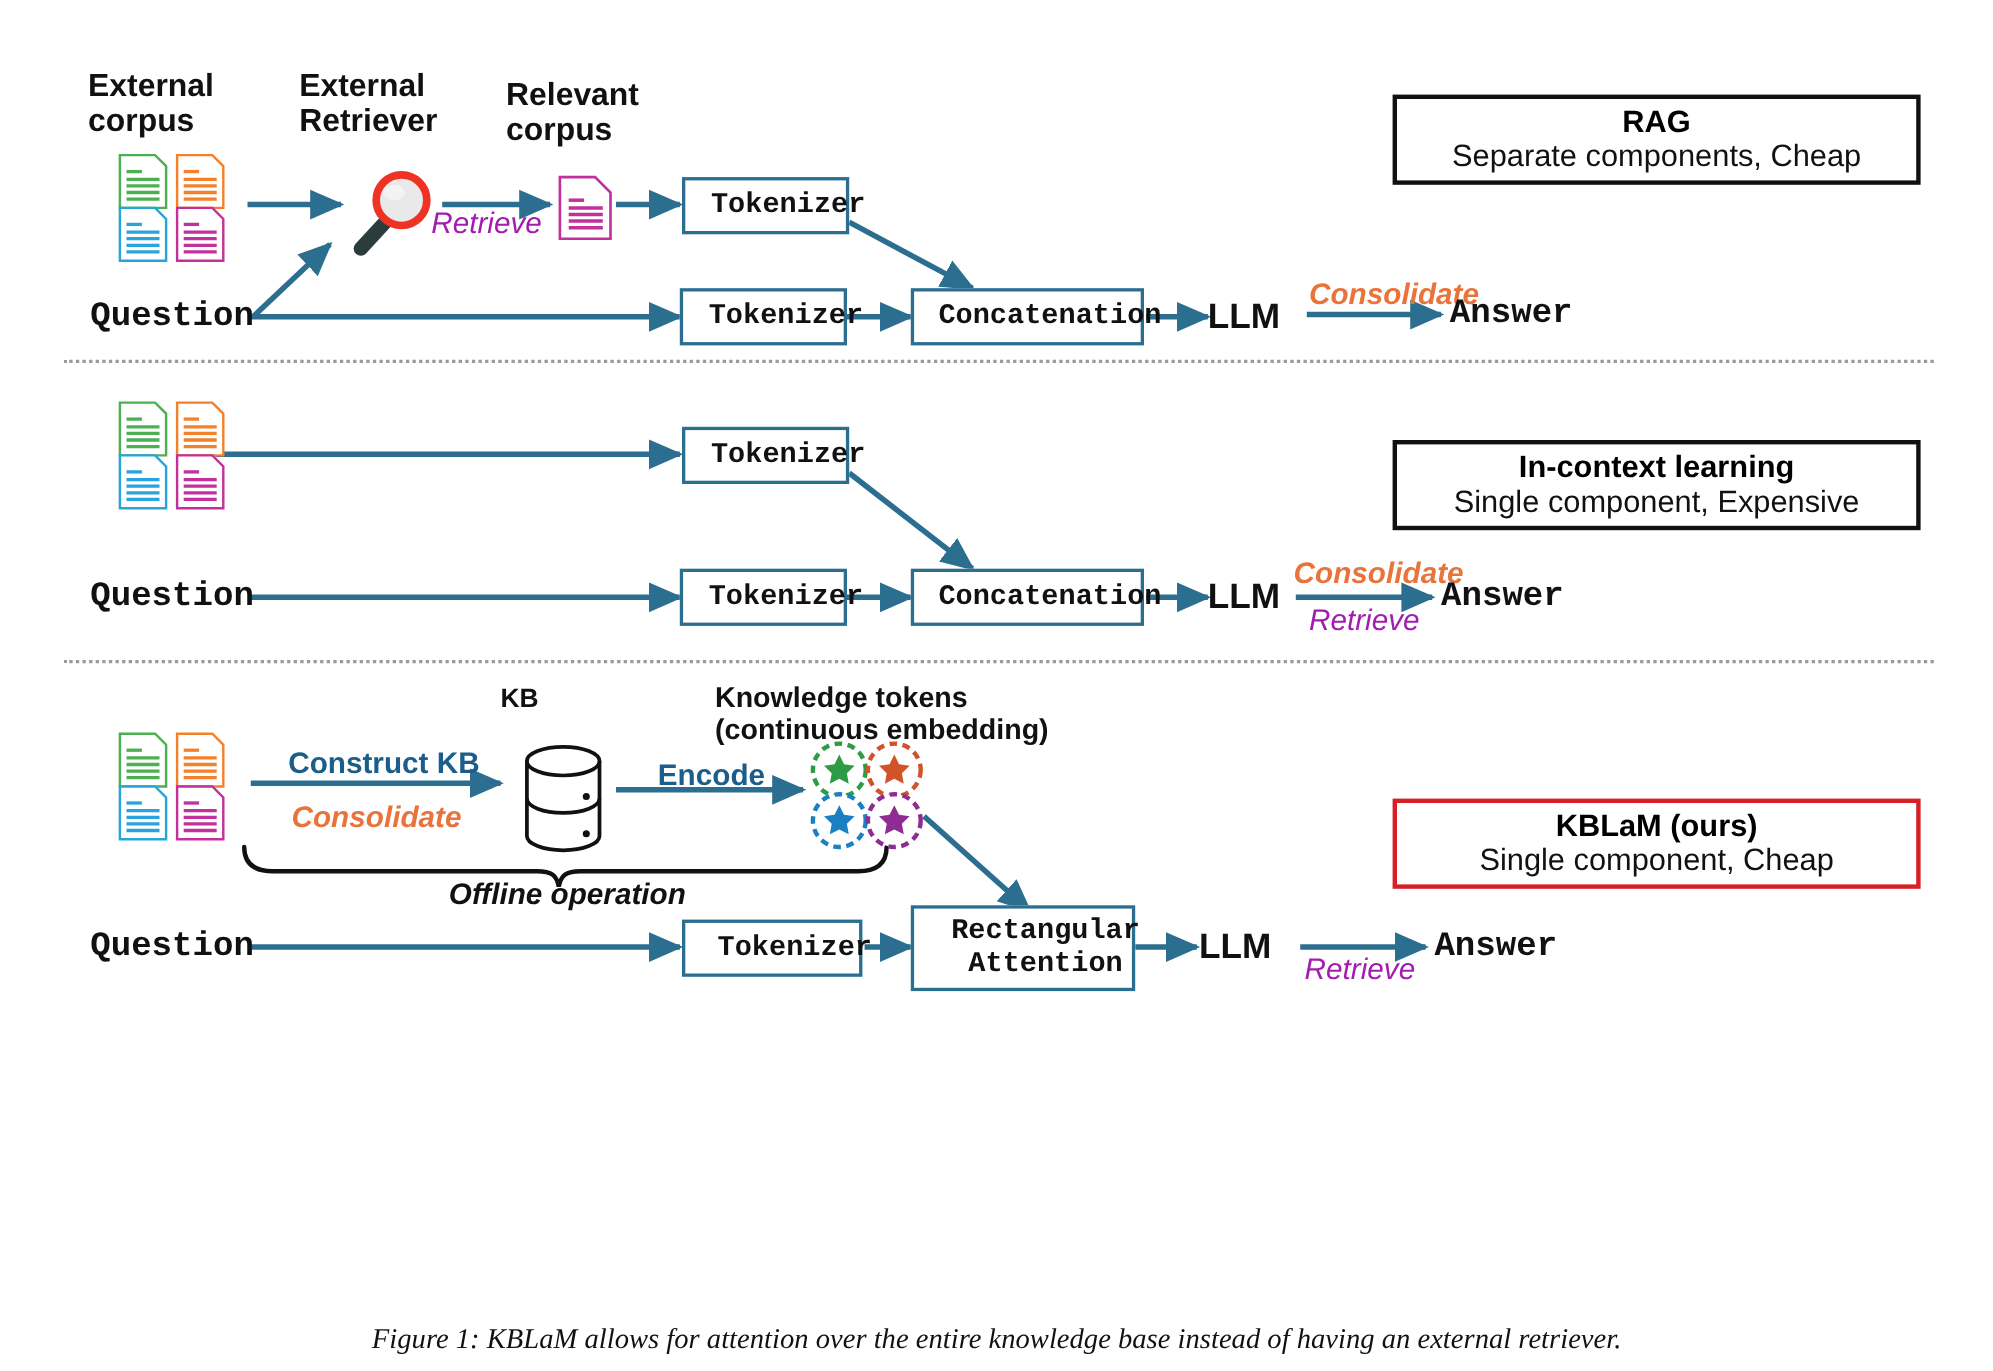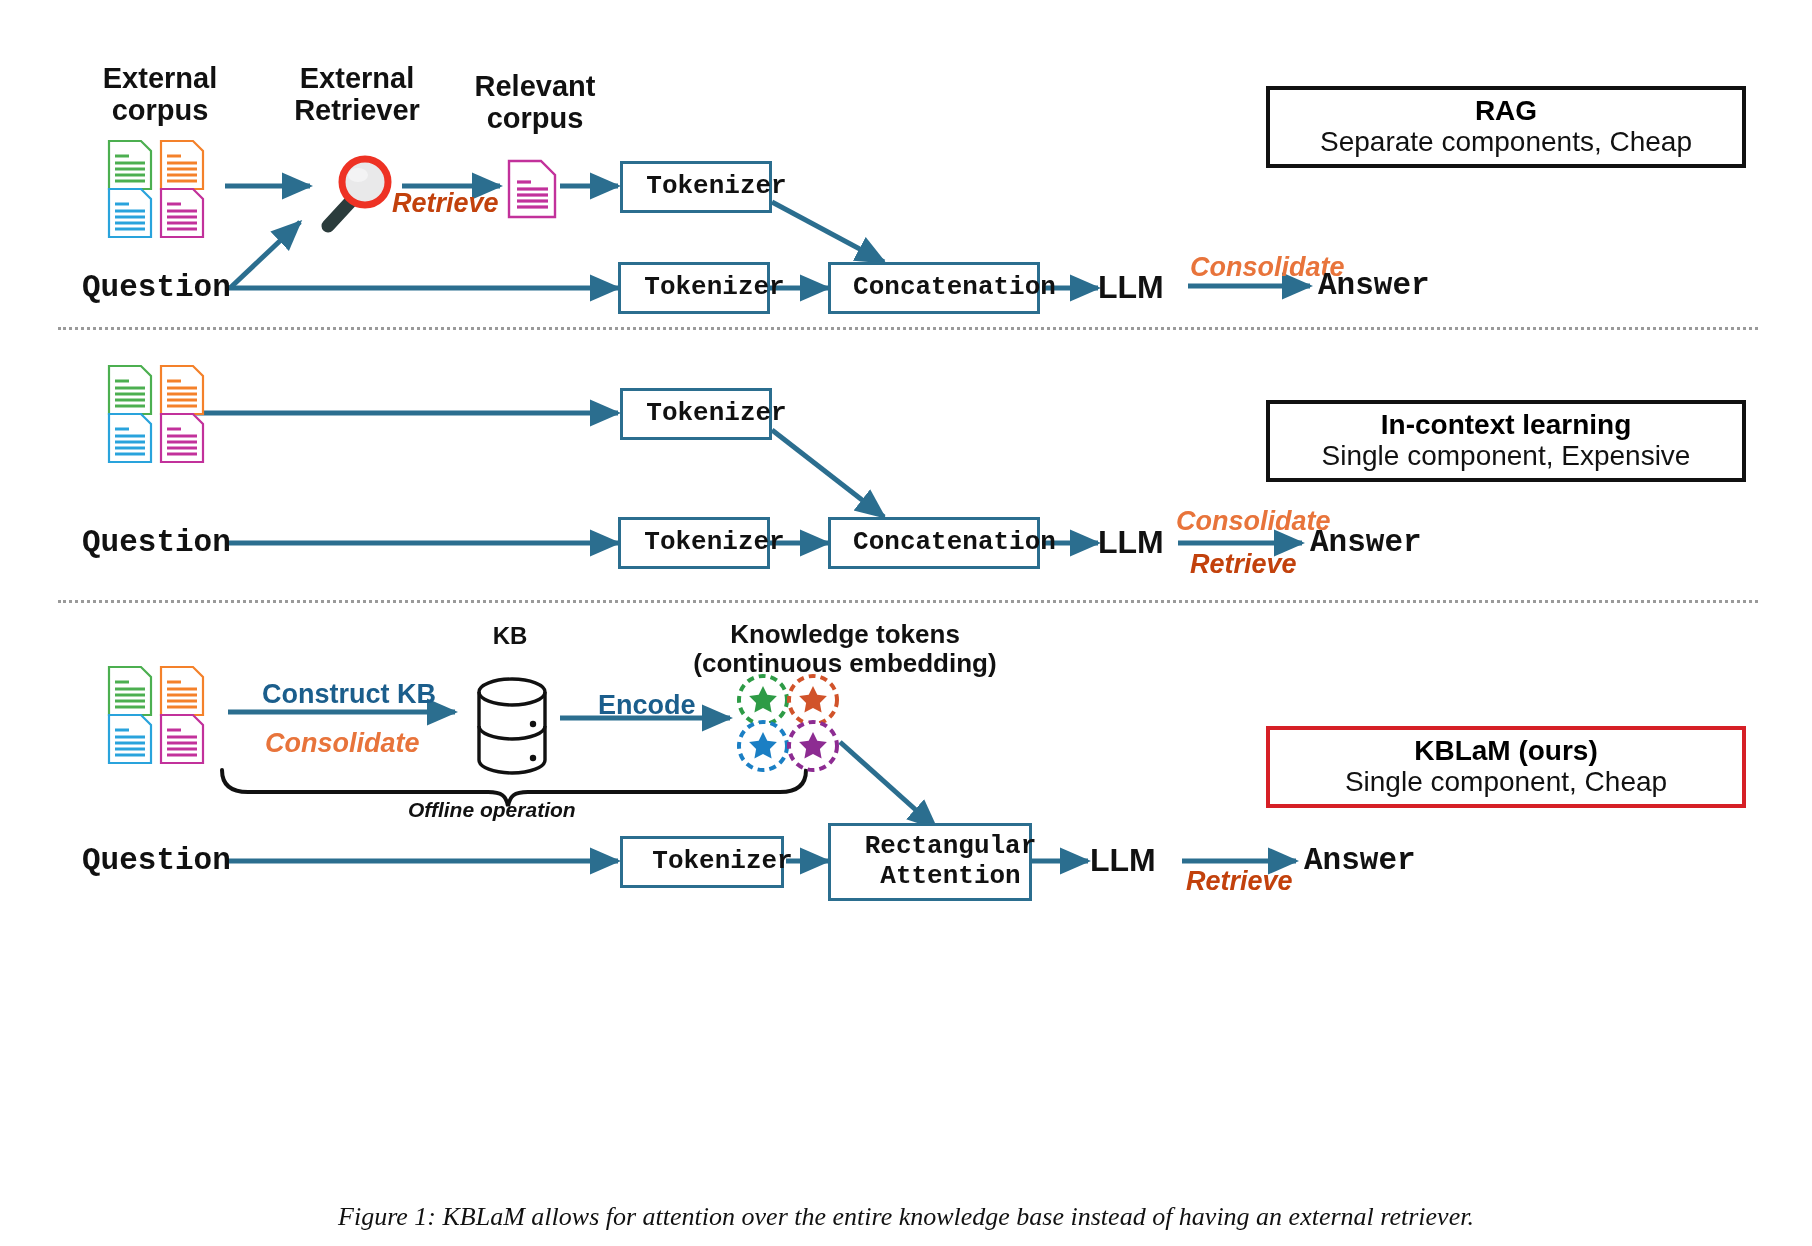--- a/index.html
+++ b/index.html
@@ -5,26 +5,26 @@
 <style>
   html,body{margin:0;padding:0;background:#ffffff;}
   body{width:1812px;height:1246px;position:relative;overflow:hidden;
        font-family:"Liberation Sans", sans-serif;color:#111;}
   .canvas{position:absolute;inset:0;}
   .abs{position:absolute;}
 
   
   .mono{font-family:"Liberation Mono", monospace;font-weight:700;color:#111;}
   .hdr{font-family:"Liberation Sans", sans-serif;font-weight:700;color:#111;
-       text-align:center;line-height:1.12;}
+       text-align:left;line-height:1.12;}
   .lbl-blue{font-family:"Liberation Sans", sans-serif;font-weight:700;color:#1b5e8c;}
   .lbl-orange{font-family:"Liberation Sans", sans-serif;font-weight:700;
               font-style:italic;color:#e8743b;}
-  .lbl-green{font-family:"Liberation Sans", sans-serif;font-weight:700;
-             font-style:italic;color:#c2410c;}
+  .lbl-green{font-family:"Liberation Sans", sans-serif;font-weight:400;
+             font-style:italic;color:#a21caf;}
   .lbl-black-i{font-family:"Liberation Sans", sans-serif;font-weight:700;
                font-style:italic;color:#111;}
 
   
   .pbox{box-sizing:border-box;border:3px solid #2b6e8f;background:#fff;
         display:flex;align-items:center;justify-content:center;text-align:center;
         font-family:"Liberation Mono", monospace;font-weight:700;color:#111;
         line-height:1.15;padding-left:41px;}
 
   
@@ -320,21 +320,21 @@
       <circle cx="78" cy="74" r="24" stroke="#8d2c92"></circle>
     </g>
     <g stroke="none">
       <path d="M28,14 l4.3,8.7 9.6,1.4 -7,6.8 1.7,9.6 -8.6,-4.5 -8.6,4.5 1.7,-9.6 -7,-6.8 9.6,-1.4 z" fill="#2e9b46"></path>
       <path d="M78,14 l4.3,8.7 9.6,1.4 -7,6.8 1.7,9.6 -8.6,-4.5 -8.6,4.5 1.7,-9.6 -7,-6.8 9.6,-1.4 z" fill="#d1532a"></path>
       <path d="M28,60 l4.3,8.7 9.6,1.4 -7,6.8 1.7,9.6 -8.6,-4.5 -8.6,4.5 1.7,-9.6 -7,-6.8 9.6,-1.4 z" fill="#1b7fc4"></path>
       <path d="M78,60 l4.3,8.7 9.6,1.4 -7,6.8 1.7,9.6 -8.6,-4.5 -8.6,4.5 1.7,-9.6 -7,-6.8 9.6,-1.4 z" fill="#8d2c92"></path>
     </g>
   </svg>
 
-  <div class="abs lbl-black-i" style="left:408px;top:798px;font-size:21px;">Offline operation</div>
+  <div class="abs lbl-black-i" style="left:408px;top:798px;font-size:27px;">Offline operation</div>
 
   <div class="abs mono" style="left:82px;top:843px;font-size:31px;">Question</div>
   <div class="abs pbox" style="left:620px;top:836px;width:164px;height:52px;font-size:26px;">Tokenizer</div>
   <div class="abs pbox" style="left:828px;top:823px;width:204px;height:78px;font-size:26px;">Rectangular<br>Attention</div>
   <div class="abs hdr" style="left:1090px;top:843px;font-size:32px;">LLM</div>
   <div class="abs lbl-green" style="left:1186px;top:866px;font-size:27px;">Retrieve</div>
   <div class="abs mono" style="left:1304px;top:843px;font-size:31px;">Answer</div>
 
   <div class="abs legend red" style="left:1266px;top:726px;width:480px;height:82px;">
     <div class="t1">KBLaM (ours)</div>

